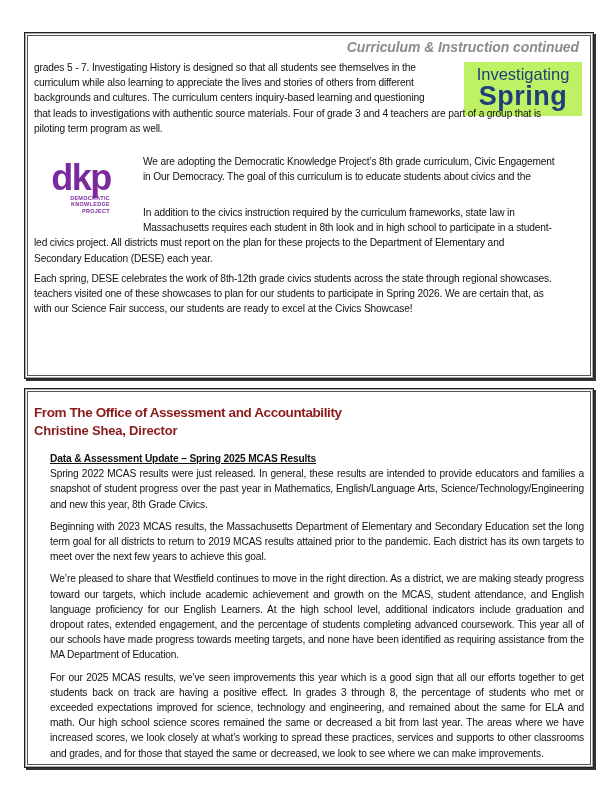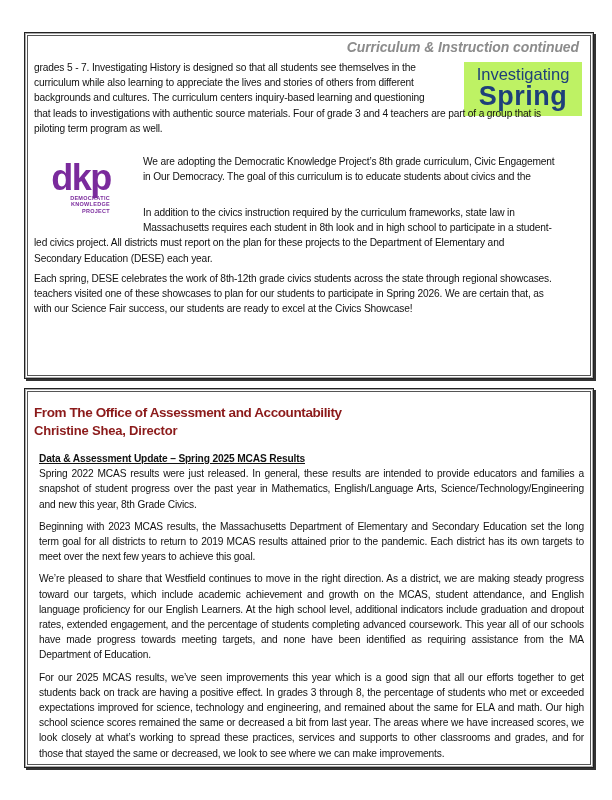--- a/index.html
+++ b/index.html
@@ -96,21 +96,21 @@
       <div class="txt">with our Science Fair success, our students are ready to excel at the Civics Showcase!</div>
     </div>
   </div>
 </div>
 
 <div class="box" id="box2">
   <div class="inner">
     <div class="heading" style="position:absolute; left:0; top:16px;">From The Office of Assessment and Accountability</div>
     <div class="subheading" style="position:absolute; left:0; top:34px;">Christine Shea, Director</div>
 
-    <div style="position:absolute; left:5px; right:0; top:62px;">
+    <div style="position:absolute; left:16px; right:0; top:62px;">
       <p class="u">Data &amp; Assessment Update – Spring 2025 MCAS Results</p>
       <p class="justify">Spring 2022 MCAS results were just released. In general, these results are intended to provide educators and families a snapshot of student progress over the past year in Mathematics, English/Language Arts, Science/Technology/Engineering and new this year, 8th Grade Civics.</p>
       <p class="justify" style="margin-top:7px;">Beginning with 2023 MCAS results, the Massachusetts Department of Elementary and Secondary Education set the long term goal for all districts to return to 2019 MCAS results attained prior to the pandemic. Each district has its own targets to meet over the next few years to achieve this goal.</p>
       <p class="justify" style="margin-top:7px;">We’re pleased to share that Westfield continues to move in the right direction. As a district, we are making steady progress toward our targets, which include academic achievement and growth on the MCAS, student attendance, and English language proficiency for our English Learners. At the high school level, additional indicators include graduation and dropout rates, extended engagement, and the percentage of students completing advanced coursework. This year all of our schools have made progress towards meeting targets, and none have been identified as requiring assistance from the MA Department of Education.</p>
       <p class="justify" style="margin-top:7px;">For our 2025 MCAS results, we’ve seen improvements this year which is a good sign that all our efforts together to get students back on track are having a positive effect. In grades 3 through 8, the percentage of students who met or exceeded expectations improved for science, technology and engineering, and remained about the same for ELA and math. Our high school science scores remained the same or decreased a bit from last year. The areas where we have increased scores, we look closely at what’s working to spread these practices, services and supports to other classrooms and grades, and for those that stayed the same or decreased, we look to see where we can make improvements.</p>
     </div>
   </div>
 </div>
 
 </body></html>

